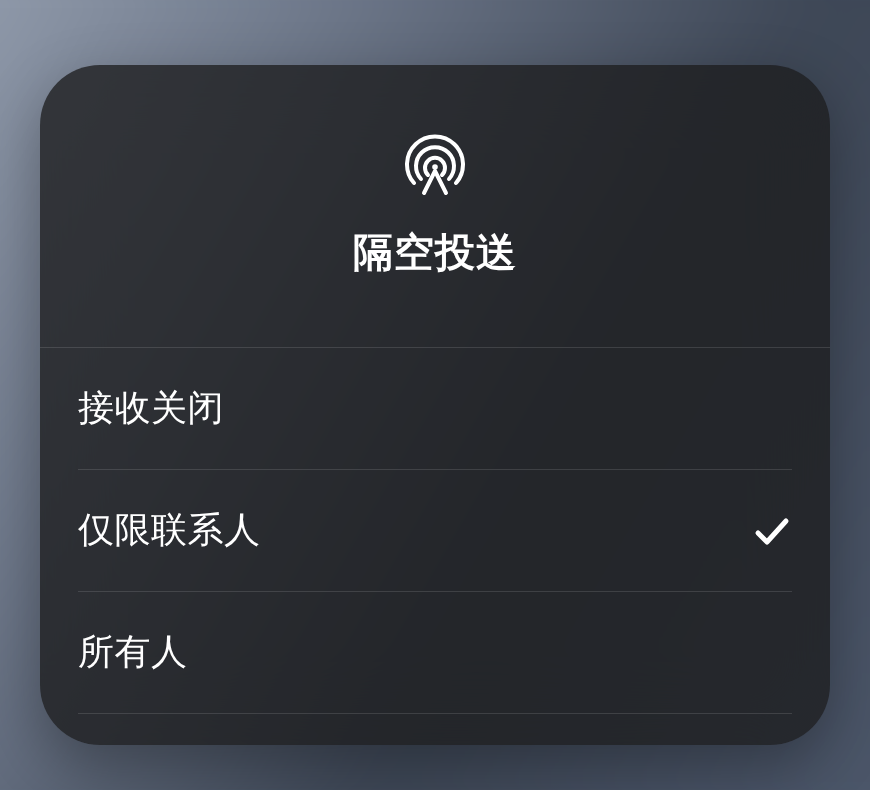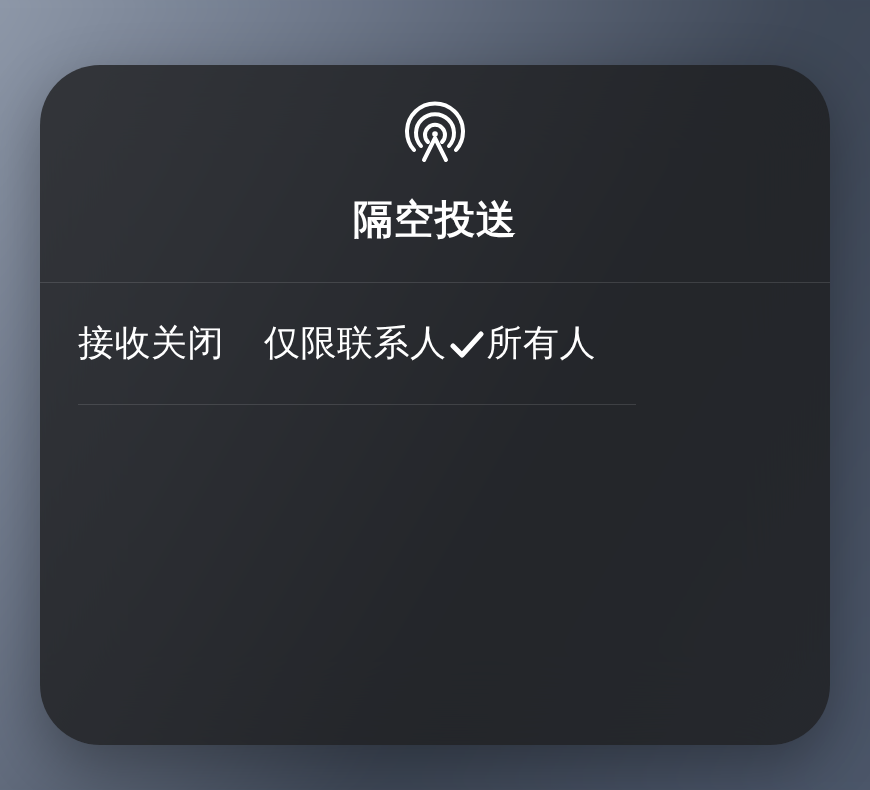--- a/index.html
+++ b/index.html
@@ -40,21 +40,21 @@
       height: 680px;
       background: rgba(28, 28, 30, 0.78);
       backdrop-filter: blur(40px);
       -webkit-backdrop-filter: blur(40px);
       border-radius: 60px;
       overflow: hidden;
       box-shadow: 0 20px 60px rgba(0,0,0,0.3);
     }
 
     .panel-header {
-      height: 218px;
+      height: 283px;
       display: flex;
       flex-direction: column;
       align-items: center;
       justify-content: center;
       gap: 28px;
       border-bottom: 1px solid rgba(255,255,255,0.12);
     }
 
     .airdrop-icon {
       width: 64px;
@@ -66,21 +66,21 @@
 
     .panel-title {
       color: #ffffff;
       font-size: 40px;
       font-weight: 600;
       letter-spacing: 1px;
     }
 
     .options {
       display: flex;
-      flex-direction: row;
+      flex-direction: column;
       padding: 0 38px;
     }
 
     .option-item {
       height: 122px;
       display: flex;
       align-items: center;
       justify-content: space-between;
       border-bottom: 1px solid rgba(255,255,255,0.12);
       cursor: pointer;

